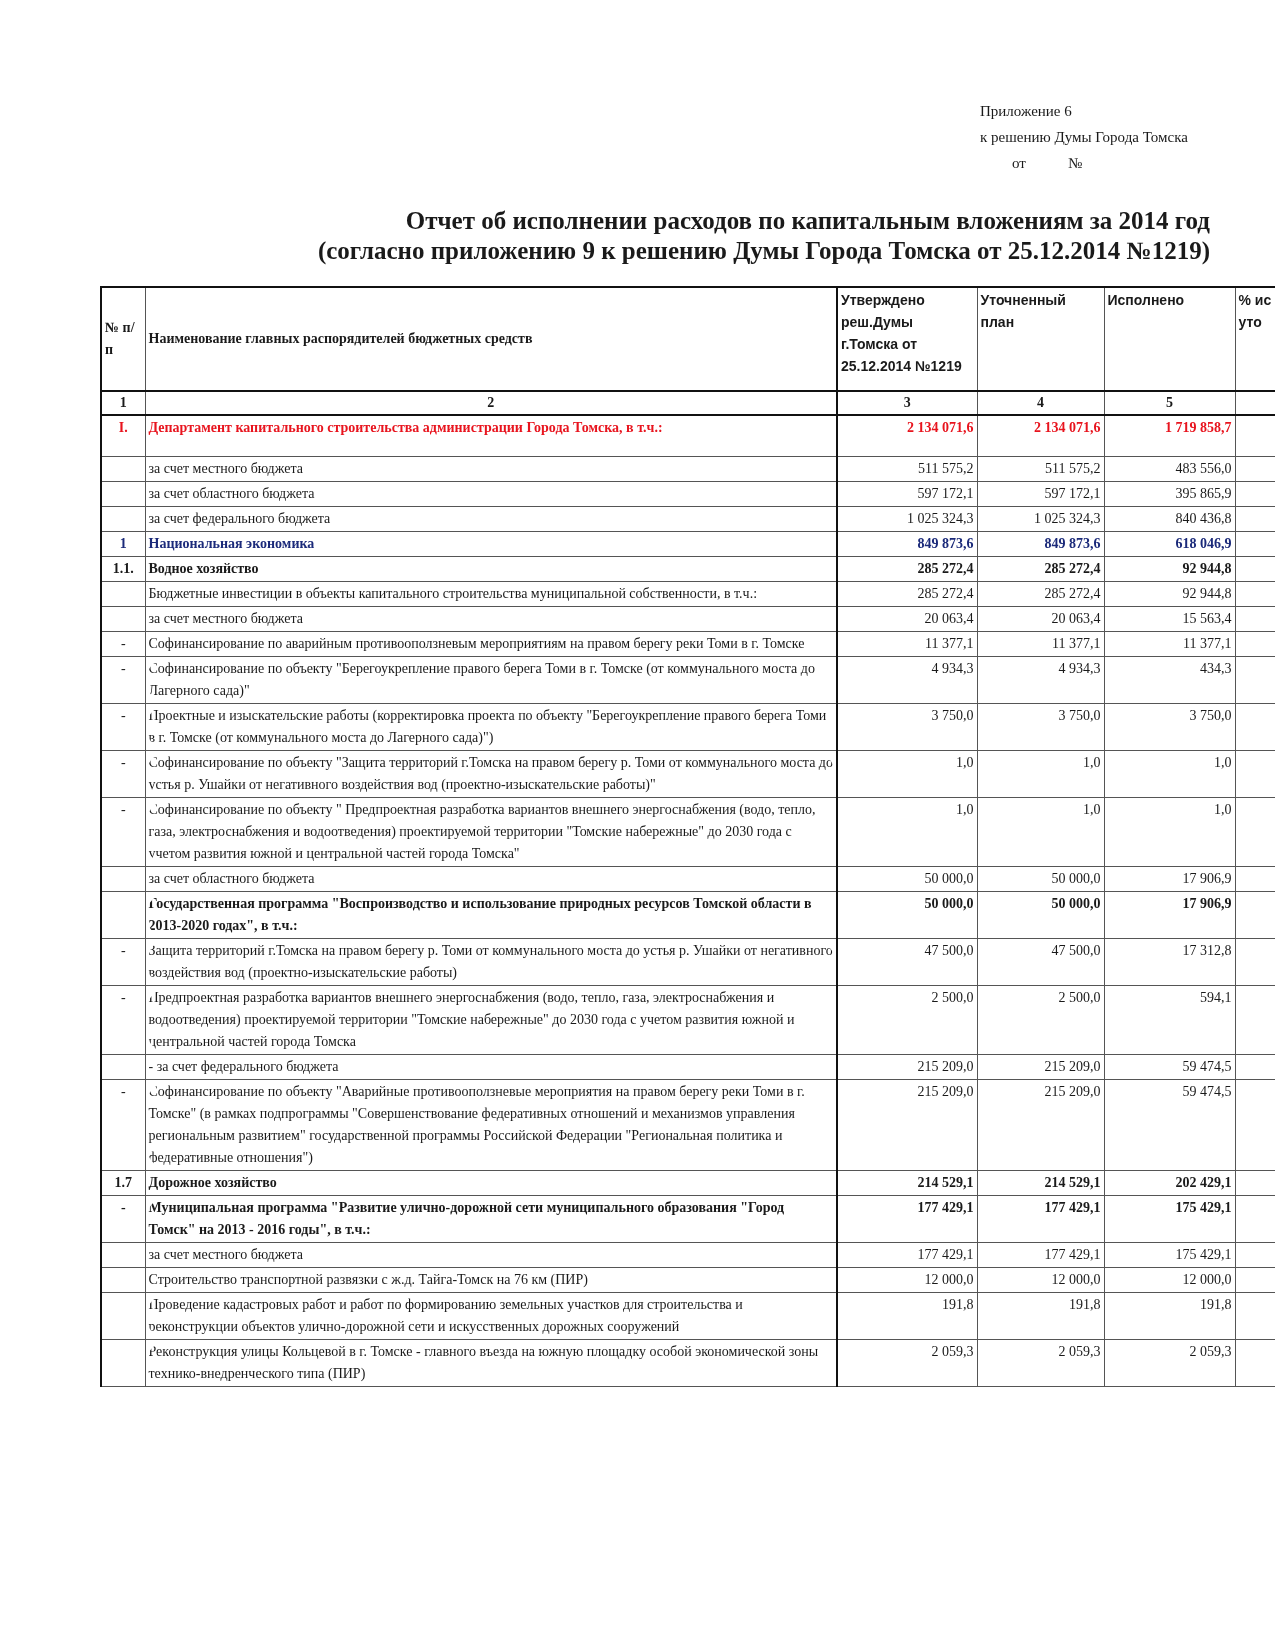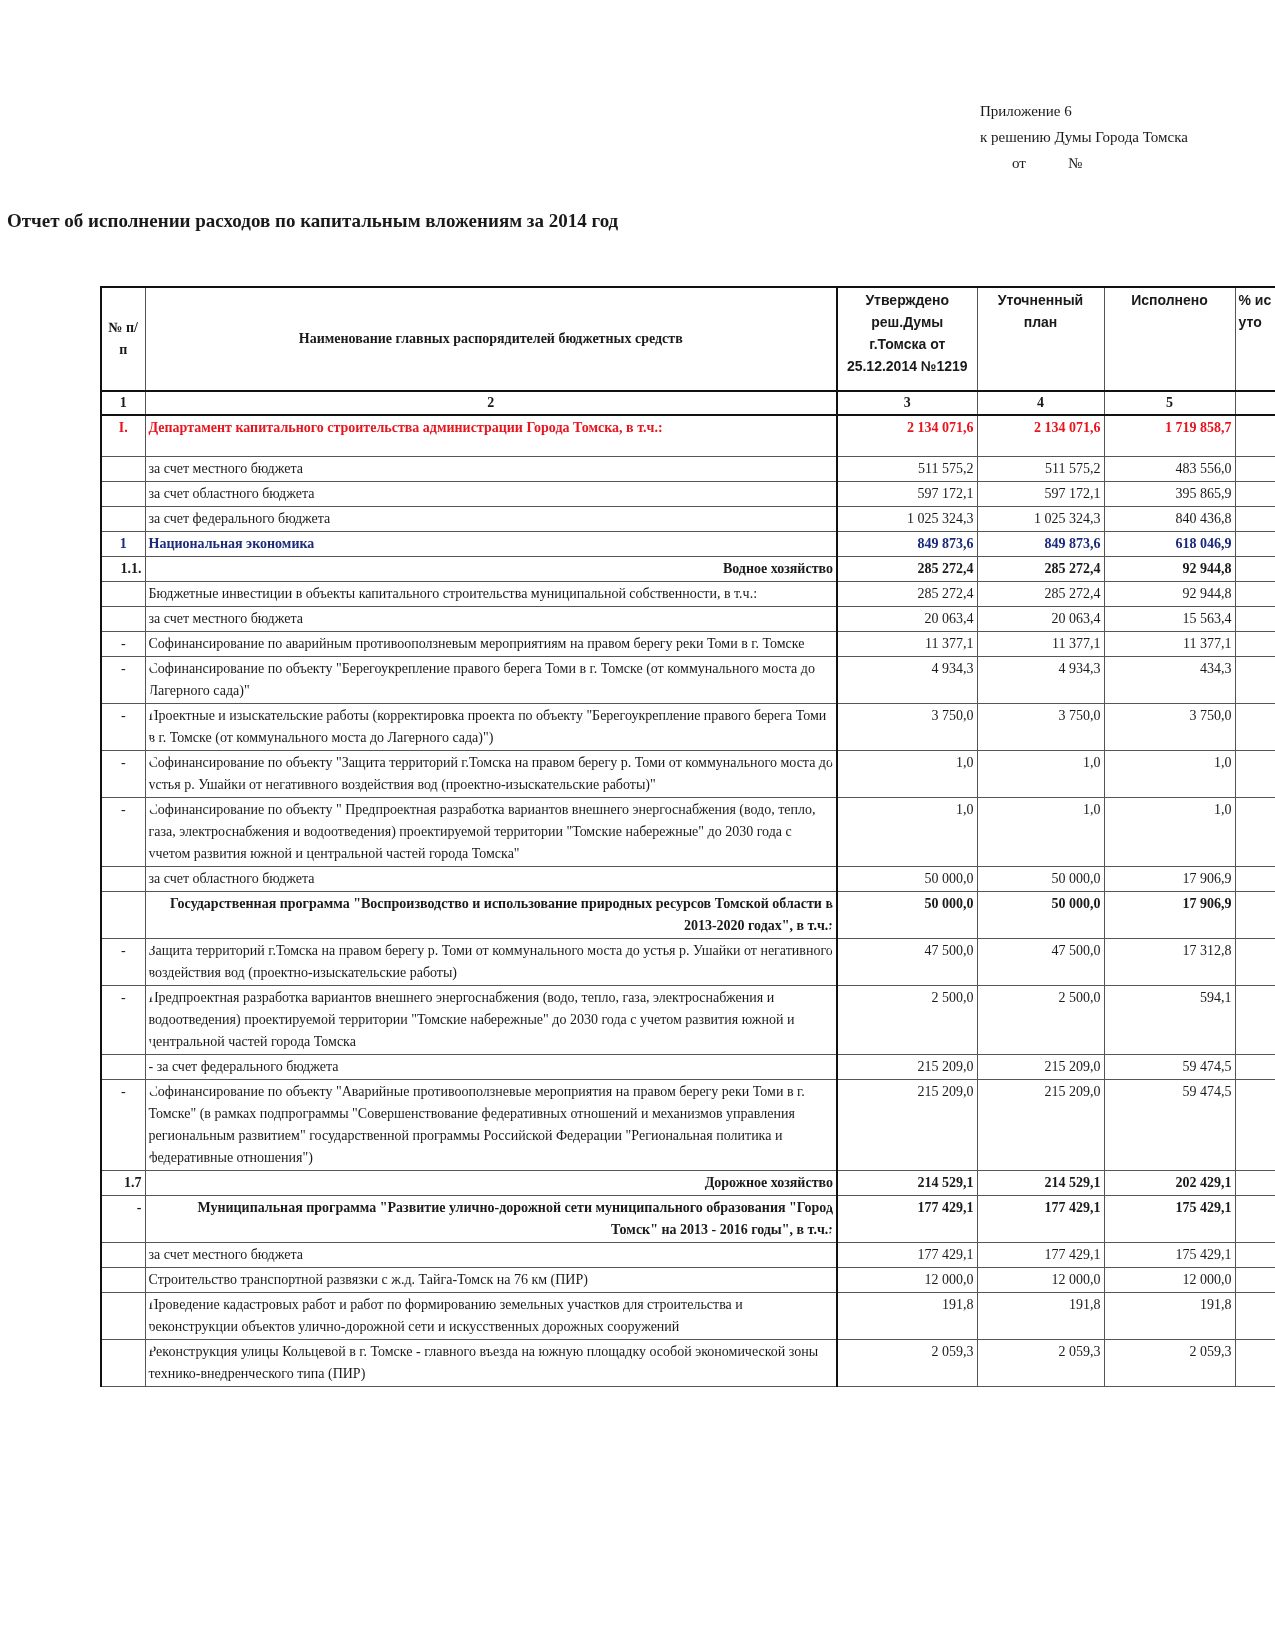--- a/index.html
+++ b/index.html
@@ -1,62 +1,63 @@
 <!DOCTYPE html>
 <html><head>
 <meta charset="utf-8">
 <style>
   html, body { margin: 0; padding: 0; background: #ffffff; }
   body { width: 1275px; height: 1650px; position: relative; overflow: hidden;
          font-family: "Liberation Serif", serif; color: #1a1a1a; }
   .appendix { position: absolute; left: 980px; top: 98px; font-size: 15px; line-height: 26px; }
   .appendix .line3 span { display: inline-block; }
   .appendix .line3 .ot { width: 56px; margin-left: 32px; }
-  .title { position: absolute; left: 7px; top: 206px; width: 1210px; text-align: left;
-           font-weight: bold; font-size: 19px; line-height: 30px; }
+  .title { position: absolute; left: 0; top: 206px; width: 1210px; text-align: right;
+           font-weight: bold; font-size: 25px; line-height: 30px; }
   .title .t1 { padding-left: 0; }
   table.report { position: absolute; left: 100px; top: 286px; border-collapse: collapse;
                  table-layout: fixed; width: 1190px; }
   table.report td, table.report th { border: 1px solid #555; padding: 1px 3px;
                  vertical-align: top; font-size: 14px; line-height: 22px; overflow: hidden; }
   table.report col.c1 { width: 44px; }
   table.report col.c2 { width: 692px; }
   table.report col.c3 { width: 140px; }
   table.report col.c4 { width: 127px; }
   table.report col.c5 { width: 131px; }
   table.report col.c6 { width: 56px; }
   .outer-top { border-top: 2px solid #111 !important; }
   .outer-left { border-left: 2px solid #111 !important; }
   .thick-right { border-right: 2px solid #111 !important; border-radius: 26px; }
   th.hdr { font-family: "Liberation Sans", sans-serif; font-size: 13px; font-weight: bold;
-           text-align: center; line-height: 20px; height: 100px; }
+           text-align: left; line-height: 20px; height: 100px; }
   th.hdr.left { font-family: "Liberation Serif", serif; vertical-align: middle; font-size: 14px; }
   tr.colnum td { font-weight: bold; text-align: center; font-size: 14px; line-height: 20px;
                  border-top: 2px solid #111; border-bottom: 2px solid #111; }
   td.num { text-align: right; padding-right: 4px; }
   td.no { text-align: center; }
   tr.red td { color: #e8141e; font-weight: bold; height: 38px; }
   tr.blue td { color: #1b2a7a; font-weight: bold; }
-  tr.bold td { font-weight: bold; text-align: right; }
+  tr.bold td { font-weight: bold; }
   tr.italic td { }
   td.pct { border-right: none; }
 </style>
 </head>
 <body>
 
 <div class="appendix">
   <div>Приложение 6</div>
   <div>к решению Думы Города Томска</div>
   <div class="line3">
     <span class="ot">от</span><span>№</span>
   </div>
 </div>
 
 <div class="title">
   <div class="t1">Отчет об исполнении расходов по капитальным вложениям за 2014 год</div>
+  <div>(согласно приложению 9 к решению Думы Города Томска от 25.12.2014 №1219)</div>
 </div>
 
 <table class="report">
   <colgroup>
     <col class="c1">
       <col class="c2">
       <col class="c3">
       <col class="c4">
       <col class="c5">
       <col class="c6">

